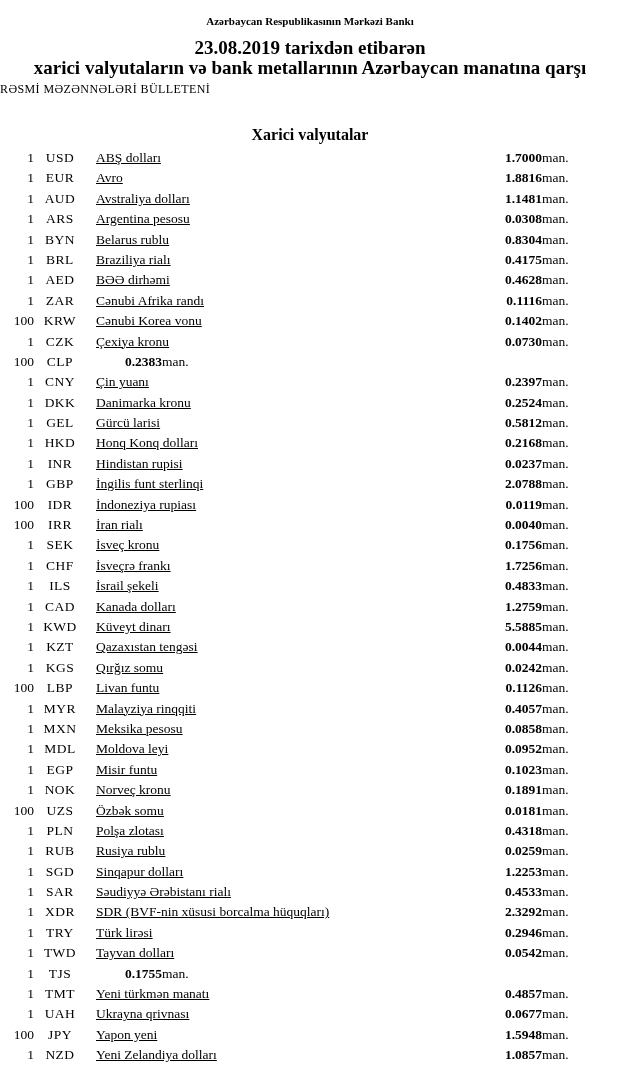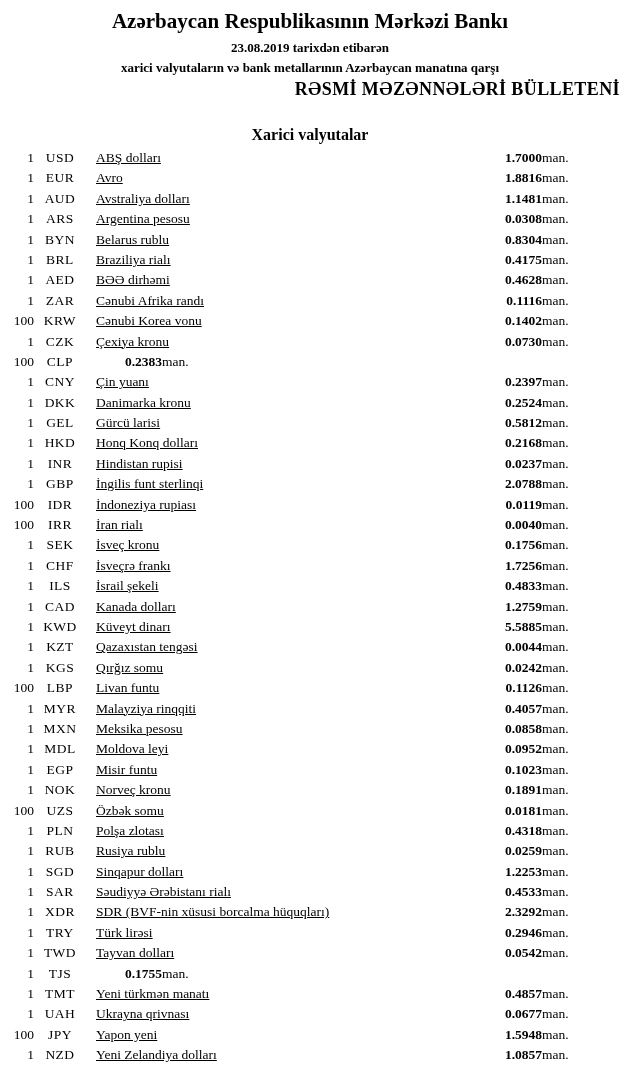--- a/index.html
+++ b/index.html
@@ -13,34 +13,34 @@
     width: 620px;
     height: 1073px;
     background: #ffffff;
     box-sizing: border-box;
     padding-top: 10px;
     overflow: hidden;
   }
   .doc-title {
     text-align: center;
     font-weight: bold;
-    font-size: 21px;
+    font-size: 11px;
     line-height: 22px;
   }
   .doc-line {
     text-align: center;
     font-weight: bold;
-    font-size: 13px;
+    font-size: 19px;
     line-height: 20px;
   }
   .doc-line.date-line { margin-top: 6px; }
   .doc-bulletin {
-    text-align: right;
-    font-weight: bold;
-    font-size: 18px;
+    text-align: left;
+    font-weight: normal;
+    font-size: 12px;
     line-height: 22px;
     letter-spacing: 0.4px;
   }
   .section-title {
     text-align: center;
     font-weight: bold;
     font-size: 16px;
     margin-top: 26px;
     margin-bottom: 6px;
   }

